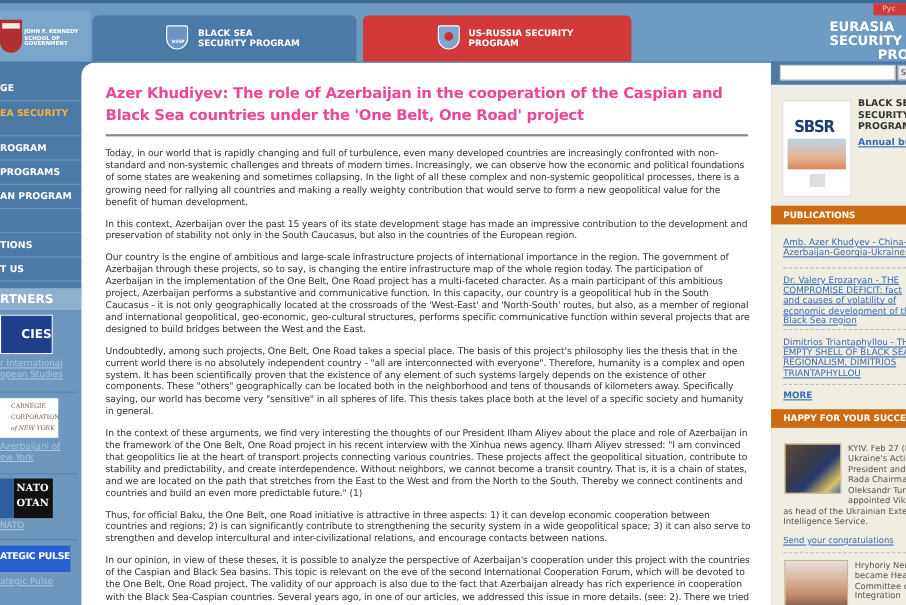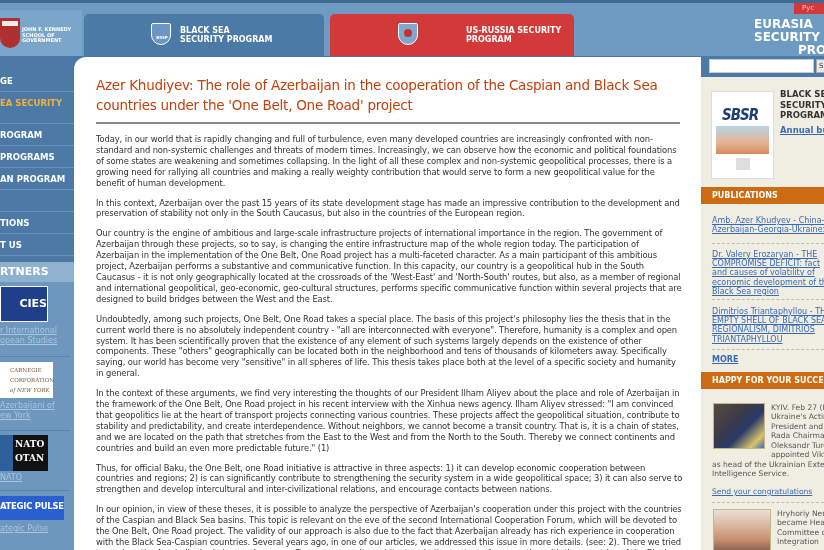--- a/index.html
+++ b/index.html
@@ -17,49 +17,49 @@
   .tab.bssp { left: 84px; width: 240px; background: #4b7aa6; }
   .tab.usr { left: 330px; width: 244px; background: #d23a3a; }
   .tab .badge { position: absolute; top: 9px; width: 20px; height: 22px; border-radius: 2px 2px 10px 10px; border: 1px solid #fff; }
   .tab.bssp .badge { left: 67px; background: #6c96c3; }
   .tab.usr .badge { left: 68px; background: #7ea6cf; }
   .tab .badge .in { position: absolute; left: 5px; top: 5px; width: 8px; height: 8px; }
   .tab.bssp .badge .in { font-size: 4px; color:#fff; left: 2px; top: 9px; width:16px; text-align:center; }
   .tab.usr .badge .in { background: #c83030; border-radius: 50%; }
   .tab .label { position: absolute; top: 12px; }
   .tab.bssp .label { left: 96px; }
-  .tab.usr .label { left: 96px; margin-left: 40px; }
+  .tab.usr .label { left: 96px; }
   .lang { position: absolute; right: 0; top: 3px; width: 30px; height: 11px; background: #d23a3a; color: #f5c0c0; font-size: 7px; line-height: 11px; padding-left: 8px; }
   .eurasia { position: absolute; left: 754px; top: 18px; color: #fff; font-weight: bold; font-size: 12px; line-height: 13px; text-align: right; width: 100px; }
 
   
   .leftnav { position: absolute; left: 0; top: 56px; width: 74px; height: 494px; background: #4c79a5; }
   .navitem { position: absolute; left: 0; width: 74px; height: 22px; font-size: 8.5px; font-weight: bold; color: #fff; padding-top: 6px; border-bottom: 1px solid #6b93ba; }
   .navitem.active { color: #f0b340; }
   .partners-hdr { position: absolute; left: 0; top: 206px; width: 74px; height: 20px; background: #8eb1d0; color: #fff; font-weight: bold; font-size: 11px; line-height: 20px; }
   .partners { position: absolute; left: 0; top: 226px; width: 74px; height: 268px; background: #6e97be; }
   .partner { position: absolute; left: 0; width: 74px; }
   .plogo { position: absolute; left: 0; }
   .plink { position: absolute; left: 0; font-size: 8px; line-height: 10px; color: #a9c6e2; text-decoration: underline; white-space: nowrap; }
   .psep { position: absolute; left: 0; width: 70px; height: 1px; background: #5a84ad; }
 
   
   .content { position: absolute; left: 74px; top: 57px; width: 627px; height: 493px; background: #fff; border-radius: 12px 0 0 0; }
   .content-inner { position: absolute; left: 22px; top: 18px; width: 588px; }
-  .title { font-size: 13.5px; line-height: 20px; color: #c2410c; font-weight: normal; font-family: "DejaVu Sans", sans-serif; letter-spacing: -0.25px; }
+  .title { font-size: 13.5px; line-height: 20px; color: #ec4899; font-weight: bold; font-family: "DejaVu Sans", sans-serif; letter-spacing: -0.25px; }
   .title-rule { margin-top: 7px; height: 2px; background: #888; width: 584px; }
   .para { margin-top: 9px; font-size: 8.4px; line-height: 10.9px; color: #333; letter-spacing: -0.12px; }
   .para.first { margin-top: 10px; }
 
   
   .search-bar { position: absolute; left: 701px; top: 56px; width: 123px; height: 21px; background: #4c79a5; }
   .search-input { position: absolute; left: 8px; top: 3px; width: 105px; height: 14px; background: #fff; border: 1px solid #ccc; }
   .search-btn { position: absolute; left: 115px; top: 3px; width: 10px; height: 14px; background: #e8e8e8; border: 1px solid #aaa; font-size: 7px; line-height: 12px; padding-left: 2px; color: #333; }
   .rside { position: absolute; left: 701px; top: 77px; width: 123px; height: 473px; background: #f0eee2; }
-  .bulletin-img { position: absolute; left: 10px; top: 14px; width: 63px; height: 88px; background: #fff; border: 1px solid #ddd; font-style: italic; }
+  .bulletin-img { position: absolute; left: 10px; top: 14px; width: 63px; height: 88px; background: #fff; border: 1px solid #ddd; }
   .bulletin-img .sbsr { position: absolute; left: 10px; top: 14px; font-size: 15px; font-weight: bold; color: #1c3d72; font-family: "DejaVu Sans Condensed", "DejaVu Sans", sans-serif; letter-spacing: -1px; }
   .bulletin-img .city { position: absolute; left: 4px; top: 34px; width: 53px; height: 28px; background: linear-gradient(180deg, #b9d6e6 0%, #e6b393 60%, #d78a5c 100%); }
   .bulletin-img .dots { position: absolute; left: 24px; top: 66px; width: 14px; height: 12px; background: #ddd; }
   .bulletin-title { position: absolute; left: 79px; top: 12px; font-size: 8.5px; font-weight: bold; color: #333; line-height: 10.5px; white-space: nowrap; }
   .bulletin-link { position: absolute; left: 79px; top: 48px; font-size: 8.5px; font-weight: bold; color: #3a6ab5; text-decoration: underline; white-space: nowrap; }
   .sect-hdr { position: absolute; left: 0; width: 145px; height: 17px; background: #cc6b12; color: #fff; font-weight: bold; font-size: 8px; line-height: 17px; padding-left: 11px; white-space: nowrap; overflow: hidden; }
   .pub { position: absolute; left: 11px; font-size: 8px; line-height: 9.2px; color: #3a6ab5; text-decoration: underline; white-space: nowrap; }
   .dsep { position: absolute; left: 11px; width: 112px; border-top: 1px dashed #bbb; }
   .more { position: absolute; left: 11px; font-size: 8px; font-weight: bold; color: #3a6ab5; text-decoration: underline; }
   .news-photo { position: absolute; left: 12px; border: 1px solid #c7b58a; }

